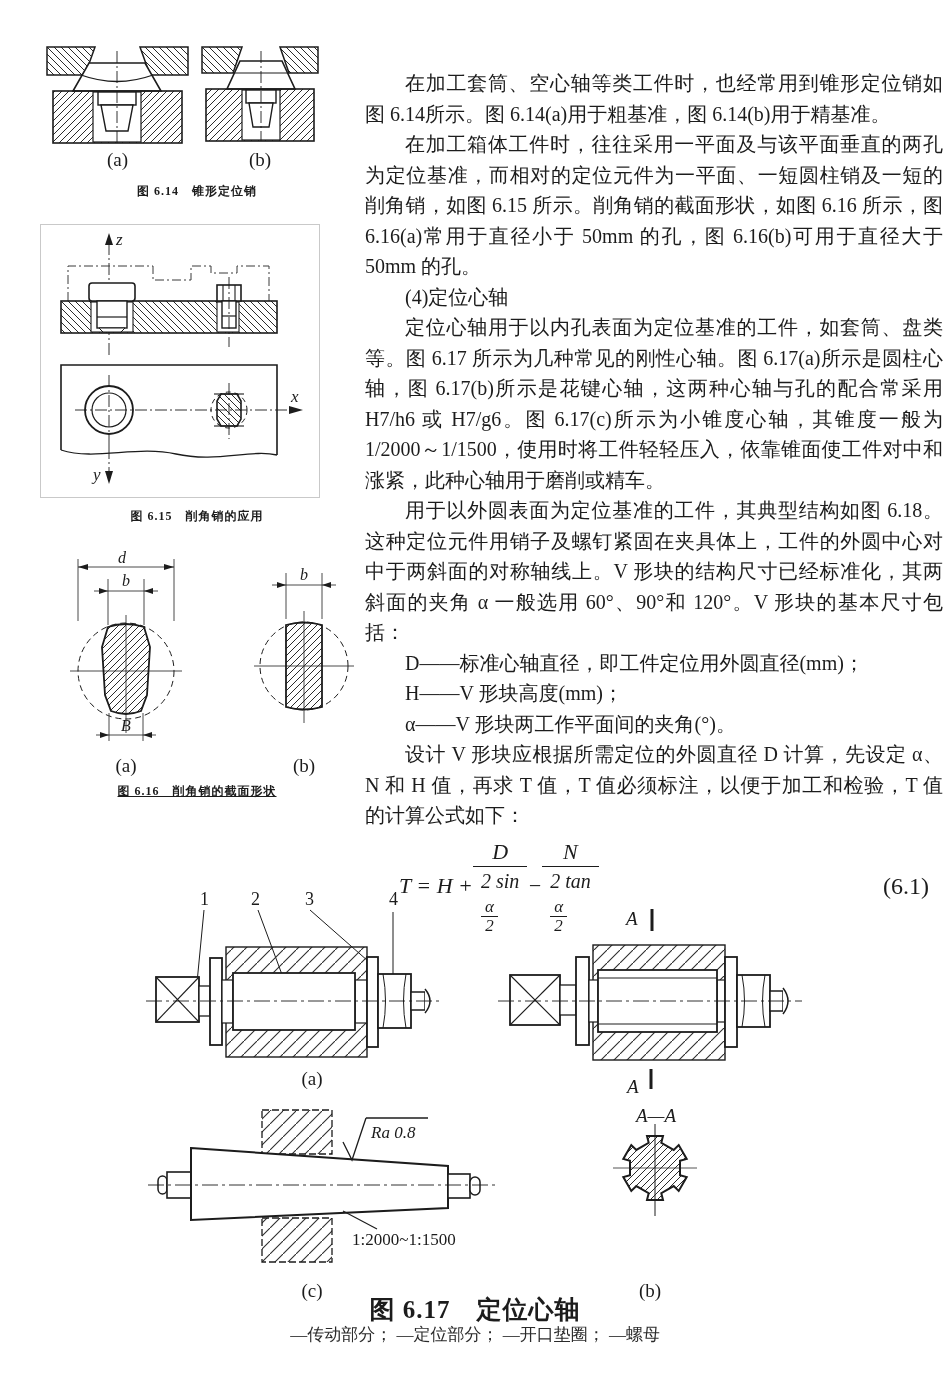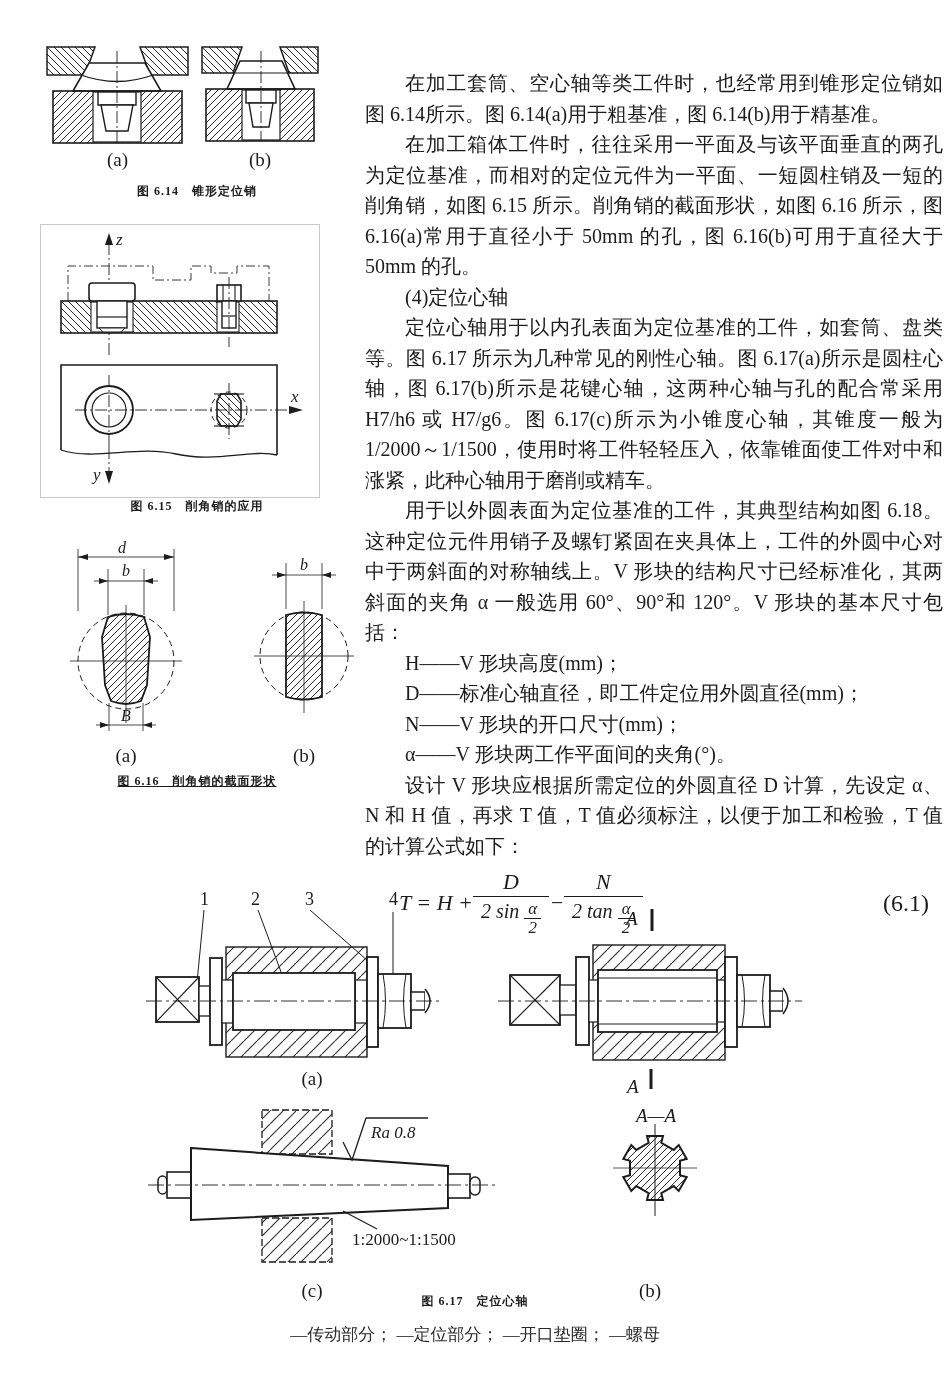--- a/index.html
+++ b/index.html
@@ -6,48 +6,48 @@
   .page{position:relative;width:950px;height:1397px;background:#ffffff;overflow:hidden;
         font-family:"Liberation Serif",serif;color:#1c1c1c;}
   
   .left-col{position:absolute;left:36px;top:45px;width:322px;}
   .figrow{display:flex;align-items:flex-start;}
   .figcell{display:flex;flex-direction:column;align-items:center;}
   .sublabel{font-size:19px;margin-top:4px;text-align:center;}
   .figcap{font-weight:700;font-size:12px;text-align:center;letter-spacing:1px;}
   .cap614{margin-top:12px;}
   .box615{margin-top:24px;margin-left:4px;width:278px;border:1px solid #c9c9c9;background:#fff;}
-  .cap615{margin-top:0;}
+  .cap615{margin-top:10px;}
   .row616{margin-top:26px;margin-left:10px;display:flex;gap:38px;}
   .cap616{margin-top:6px;text-decoration:underline;}
   
   .right-col{position:absolute;left:365px;top:56px;width:578px;
              font-size:20px;line-height:30.5px;text-align:justify;margin-top:12px;}
   .para{margin:0;text-indent:2em;}
   .defline{margin:0;text-indent:2em;}
   
   .formula-row{display:flex;align-items:center;margin-top:8px;}
   .formula{display:inline-flex;align-items:center;margin-left:34px;
            font-style:italic;font-size:22px;}
   .frac{display:inline-flex;flex-direction:column;align-items:center;line-height:1.15;}
   .frac .num{padding:0 10px 2px;}
-  .frac .den{border-top:1.5px solid #1c1c1c;padding:3px 8px 0;display:flex;align-items:flex-start;gap:5px;font-size:20px;}
+  .frac .den{border-top:1.5px solid #1c1c1c;padding:3px 8px 0;display:flex;align-items:flex-start;gap:5px;font-size:20px;flex-direction:column;}
   .mfrac{display:inline-flex;flex-direction:column;align-items:center;font-size:17px;line-height:1.05;}
   .mfrac .mden{border-top:1.2px solid #1c1c1c;padding:0 4px;}
   .mfrac .mnum{padding:0 4px;}
   .eqno{margin-left:auto;margin-right:14px;font-size:24px;}
   
   .fig617{position:absolute;left:0;top:885px;width:950px;height:512px;}
   .fig617 svg{position:absolute;}
   .svg617a{left:140px;top:0;}
   .svg617bt{left:490px;top:0;}
   .svg617c{left:140px;top:213px;}
   .svg617d{left:570px;top:213px;}
   .cap617{position:absolute;top:408px;left:0;width:950px;text-align:center;
-          font-weight:700;font-size:12px;letter-spacing:1px;}
+          font-weight:700;font-size:25px;letter-spacing:1px;}
   .legend617{position:absolute;top:438px;left:0;width:950px;text-align:center;font-size:17px;color:#2a2a2a;}
   
   text{font-family:"Liberation Serif",serif;fill:#1c1c1c;}
   .it{font-style:italic;}
 </style>
 </head>
 <body>
 
 <div class="page">
 
@@ -214,23 +214,22 @@
     </div>
     <div class="figcap cap616">图 6.16　削角销的截面形状</div>
   </div>
 
   <div class="right-col">
     <p class="para">在加工套筒、空心轴等类工件时，也经常用到锥形定位销如图 6.14所示。图 6.14(a)用于粗基准，图 6.14(b)用于精基准。</p>
     <p class="para">在加工箱体工件时，往往采用一平面及与该平面垂直的两孔为定位基准，而相对的定位元件为一平面、一短圆柱销及一短的削角销，如图 6.15 所示。削角销的截面形状，如图 6.16 所示，图 6.16(a)常用于直径小于 50mm 的孔，图 6.16(b)可用于直径大于 50mm 的孔。</p>
     <p class="para">(4)定位心轴</p>
     <p class="para">定位心轴用于以内孔表面为定位基准的工件，如套筒、盘类等。图 6.17 所示为几种常见的刚性心轴。图 6.17(a)所示是圆柱心轴，图 6.17(b)所示是花键心轴，这两种心轴与孔的配合常采用 H7/h6 或 H7/g6。图 6.17(c)所示为小锥度心轴，其锥度一般为 1/2000～1/1500，使用时将工件轻轻压入，依靠锥面使工件对中和涨紧，此种心轴用于磨削或精车。</p>
     <p class="para">用于以外圆表面为定位基准的工件，其典型结构如图 6.18。这种定位元件用销子及螺钉紧固在夹具体上，工件的外圆中心对中于两斜面的对称轴线上。V 形块的结构尺寸已经标准化，其两斜面的夹角 α 一般选用 60°、90°和 120°。V 形块的基本尺寸包括：</p>
+    <p class="defline">D——标准心轴直径，即工件定位用外圆直径(mm)；</p>
     <p class="defline">H——V 形块高度(mm)；</p>
-    <p class="defline">D——标准心轴直径，即工件定位用外圆直径(mm)；</p>
-    <p class="defline">N——V 形块的开口尺寸(mm)；</p>
     <p class="defline">α——V 形块两工作平面间的夹角(°)。</p>
     <p class="para">设计 V 形块应根据所需定位的外圆直径 D 计算，先设定 α、N 和 H 值，再求 T 值，T 值必须标注，以便于加工和检验，T 值的计算公式如下：</p>
 
     <div class="formula-row">
       <span class="formula">
         <span>T = H +</span>
         <span class="frac">
           <span class="num">D</span>
           <span class="den">
             <span>2 sin</span>

